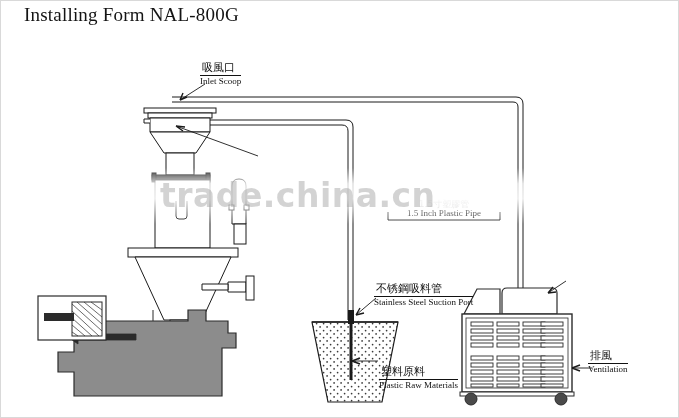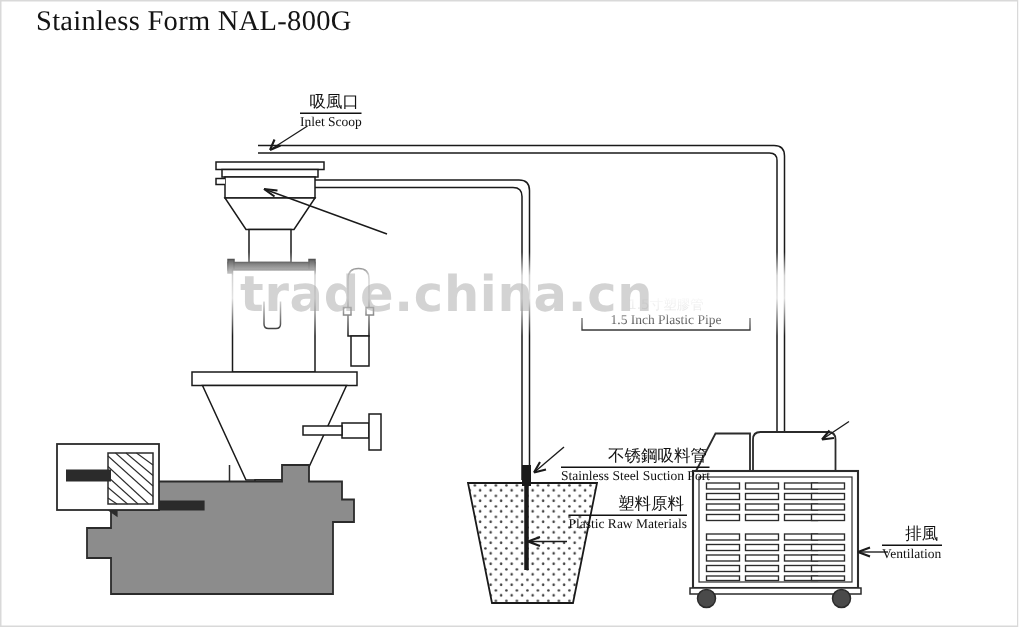--- a/index.html
+++ b/index.html
@@ -36,21 +36,21 @@
   }
   #diagram {
     position: absolute;
     left: 0;
     top: 0;
     width: 679px;
     height: 418px;
   }
   .lbl {
     position: absolute;
-    text-align: right;
+    text-align: left;
     white-space: nowrap;
     line-height: 1.05;
   }
   .lbl .cn {
     display: block;
     font-family: "DejaVu Sans", "Liberation Sans", sans-serif;
     font-size: 11px;
     color: #111111;
     padding: 0 2px 1px 2px;
     border-bottom: 1px solid #111111;
@@ -118,21 +118,21 @@
     height: 416px;
     border: 1px solid #d9d9d9;
     pointer-events: none;
   }
 </style>
 </head>
 <body>
 
 <div id="page">
 
-  <div id="page-title">Stainless Form NAL-800G</div>
+  <div id="page-title">Installing Form NAL-800G</div>
 
   <svg id="diagram" viewBox="0 0 679 418" xmlns="http://www.w3.org/2000/svg">
 
     <g fill="none" stroke="#1a1a1a" stroke-width="1">
       <path d="M 172 97 L 516 97 Q 523 97 523 104 L 523 290"></path>
       <path d="M 172 102 L 513 102 Q 518 102 518 107 L 518 290"></path>
     </g>
 
     <g fill="none" stroke="#1a1a1a" stroke-width="1">
       <path d="M 168 120 L 346 120 Q 353 120 353 127 L 353 320"></path>
@@ -316,26 +316,26 @@
     <span class="cn">吸風口</span>
     <span class="en">Inlet Scoop</span>
   </div>
 
 
   <div class="pipe-lbl" style="left:386px; top:200px; width:116px;">
     <span class="cn">1.5寸塑膠管</span>
     <span class="en">1.5 Inch Plastic Pipe</span>
   </div>
 
-  <div class="lbl" style="left:374px; top:283px;margin-top:15px;">
+  <div class="lbl" style="left:374px; top:283px;">
     <span class="cn">不锈鋼吸料管</span>
     <span class="en">Stainless Steel Suction Port</span>
   </div>
 
-  <div class="lbl" style="left:379px; top:330px;">
+  <div class="lbl" style="left:379px; top:366px;">
     <span class="cn">塑料原料</span>
     <span class="en">Plastic Raw Materials</span>
   </div>
 
 
   <div class="lbl" style="left:588px; top:350px;">
     <span class="cn">排風</span>
     <span class="en">Ventilation</span>
   </div>
 

